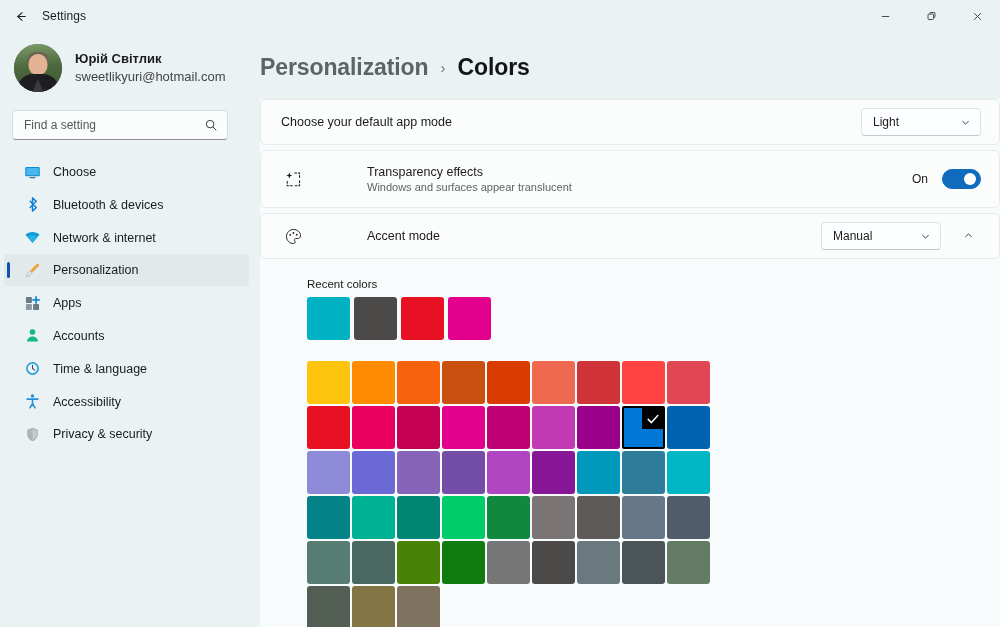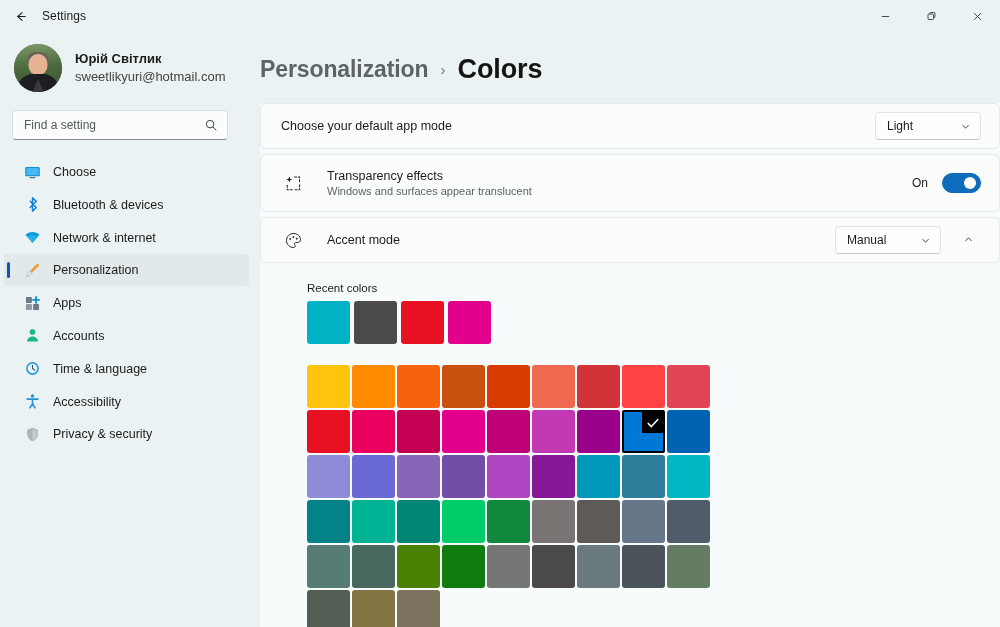--- a/index.html
+++ b/index.html
@@ -189,56 +189,57 @@
     background: #eaf2f3;
   }
   .bc-parent {
     font-size: 23px;
     color: #5e6466;
     font-weight: bold;
     letter-spacing: -.1px;
   }
   .bc-sep { font-size: 15px; color: #6d7476; }
   .bc-current {
-    font-size: 27px;
+    font-size: 23px;
     color: #141414;
     font-weight: bold;
     letter-spacing: -.1px;
   }
 
   .cards { background: #f7fbfb; }
 
   .card {
     background: #fbfdfd;
     border: 1px solid #e6eaea;
     border-radius: 6px;
     margin-bottom: 5px;
     display: flex;
     align-items: center;
     padding: 0 18px 0 20px;
     min-height: 46px;
+    gap: 40px;
   }
   .card.tall { min-height: 58px; }
 
   .card-ico {
     width: 24px; flex: 0 0 24px;
     display: flex; align-items: center; justify-content: center;
     color: #1f1f1f;
     margin-right: 22px;
   }
   .card-ico svg { display: block; }
 
   .card-texts { flex: 1; min-width: 0; display: flex; flex-direction: column; gap: 2px; }
   .card-title { font-size: 12.5px; color: #1b1b1b; }
   .card-sub { font-size: 11px; color: #5c6466; }
 
   .card-right { display: flex; align-items: center; gap: 14px; }
 
   .dropdown {
-    width: 106px;
+    width: 120px;
     height: 28px;
     background: #fcfeff;
     border: 1px solid #dfe4e5;
     border-bottom-color: #c3c9ca;
     border-radius: 4px;
     display: flex;
     align-items: center;
     justify-content: space-between;
     padding: 0 9px 0 11px;
     font-size: 12px;

